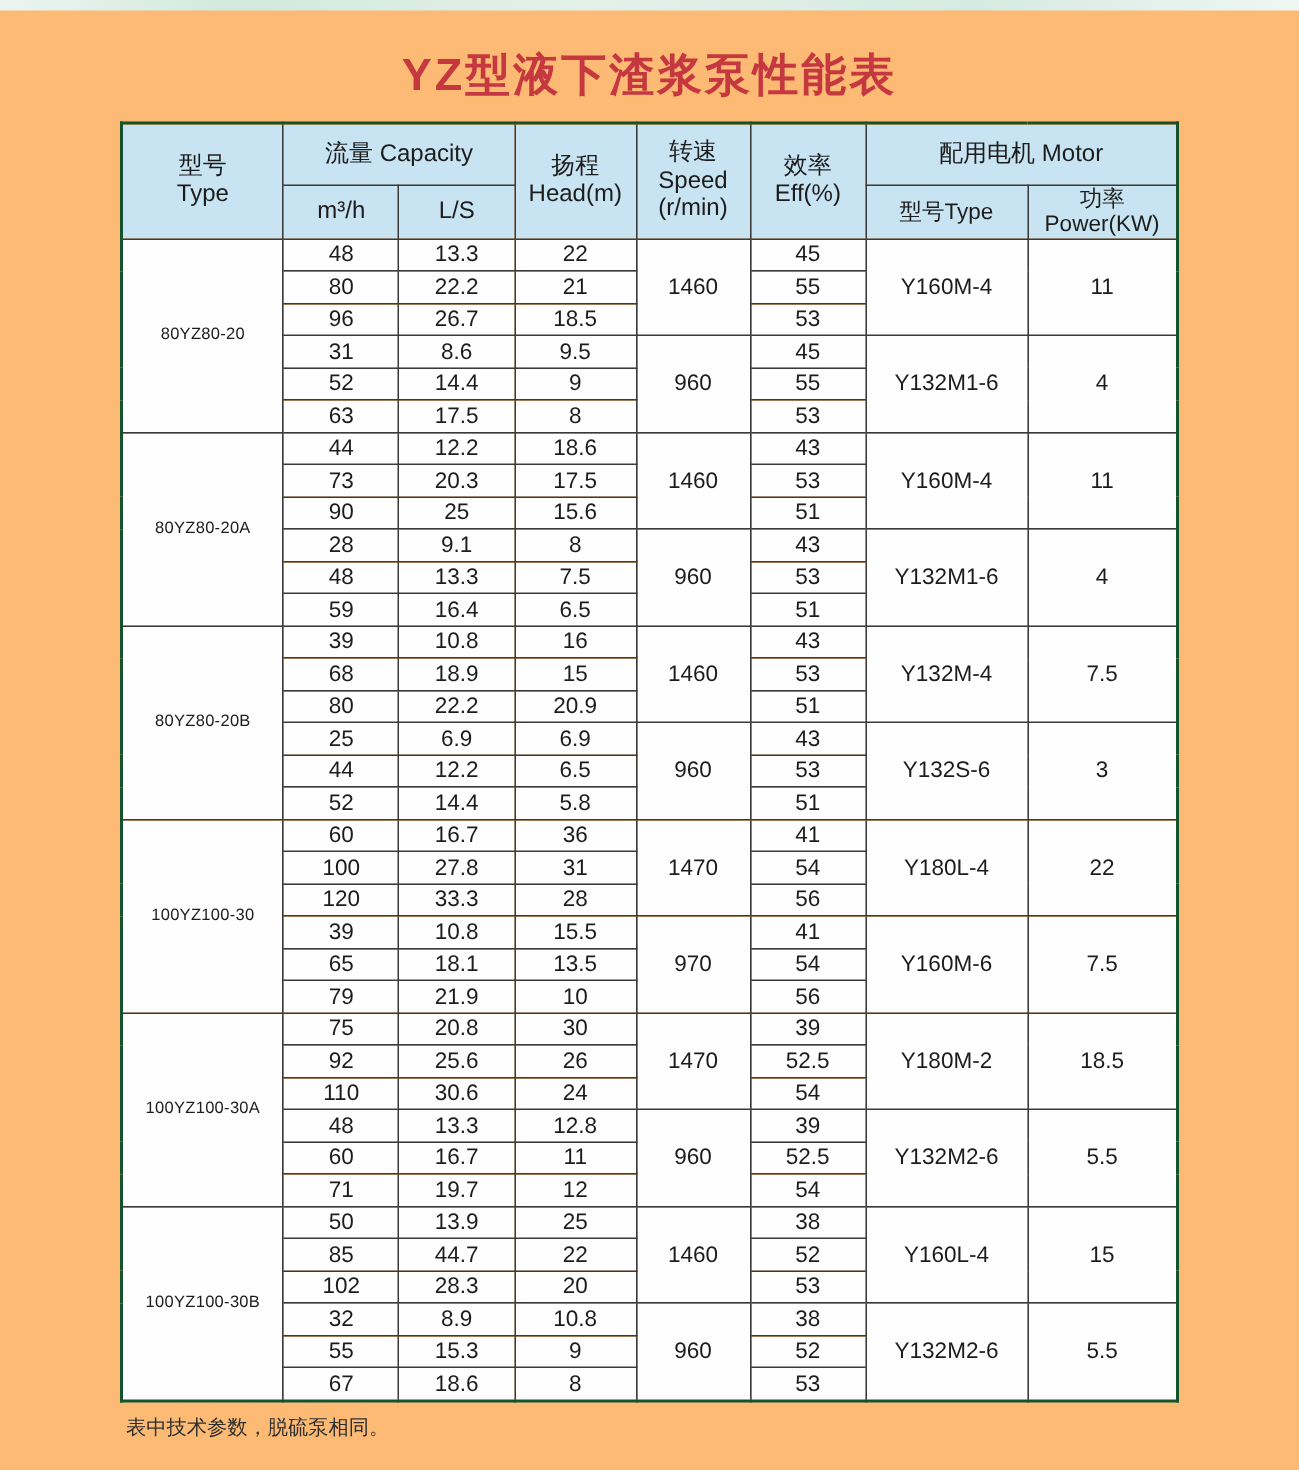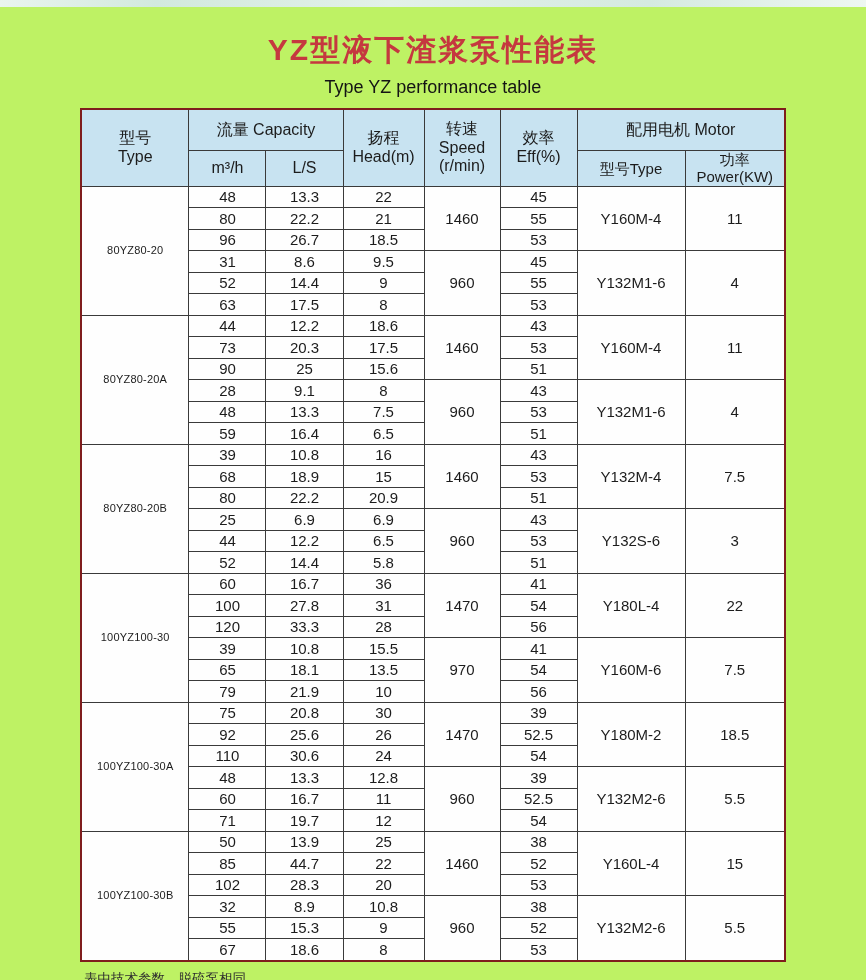--- a/index.html
+++ b/index.html
@@ -5,21 +5,21 @@
   html, body {
     margin: 0;
     padding: 0;
     background: #ffffff;
     font-family: "Liberation Sans", "DejaVu Sans", sans-serif;
   }
   .page {
     position: relative;
     width: 866px;
     height: 980px;
-    background: #bef264;
+    background: #fdba74;
     overflow: hidden;
   }
   .top-strip {
     position: absolute;
     top: 0; left: 0;
     width: 100%;
     height: 7px;
     background: linear-gradient(90deg, #eaf5ef 0%, #d2e9dd 18%, #e3f1e9 45%, #d5eae0 75%, #eef7f2 100%);
   }
   .title {
@@ -35,21 +35,21 @@
     margin-top: 6px;
     text-align: center;
     font-size: 18px;
     color: #141414;
   }
   table.perf-table {
     table-layout: fixed;
     width: 704px;
     margin: 10px auto 0 auto;
     border-collapse: collapse;
-    border: 2px solid #7f1d1d;
+    border: 2px solid #14532d;
   }
   .perf-table td {
     border: 1px solid #3a3a3a;
     text-align: center;
     vertical-align: middle;
     color: #1c1c1c;
     padding: 0;
     overflow: hidden;
   }
   .perf-table thead td {
@@ -77,21 +77,20 @@
     color: #2e2e2e;
   }
 </style>
 </head>
 <body>
 
 <div class="page">
   <div class="top-strip"></div>
 
   <h1 class="title">YZ型液下渣浆泵性能表</h1>
-  <div class="subtitle">Type YZ performance table</div>
 
   <table class="perf-table">
     <colgroup>
       <col style="width:108px">
       <col style="width:77px">
       <col style="width:77px">
       <col style="width:81px">
       <col style="width:76px">
       <col style="width:77px">
       <col style="width:108px">

